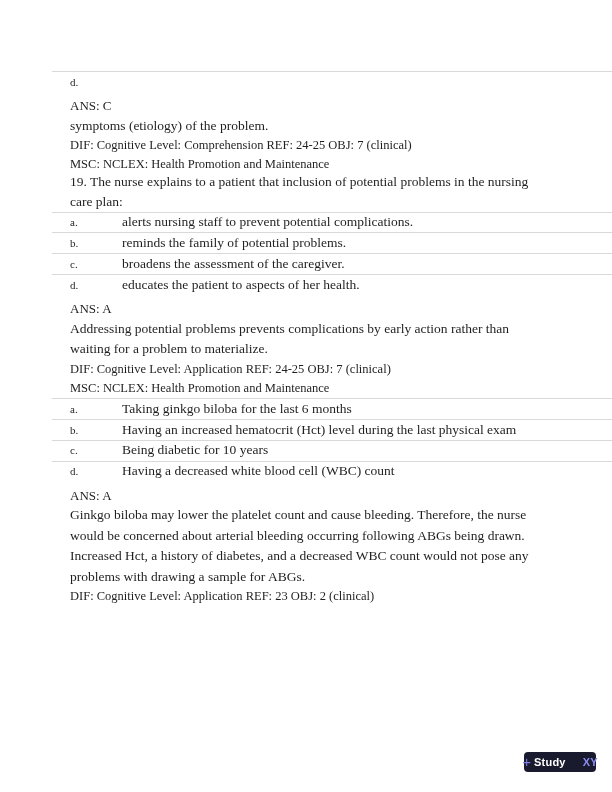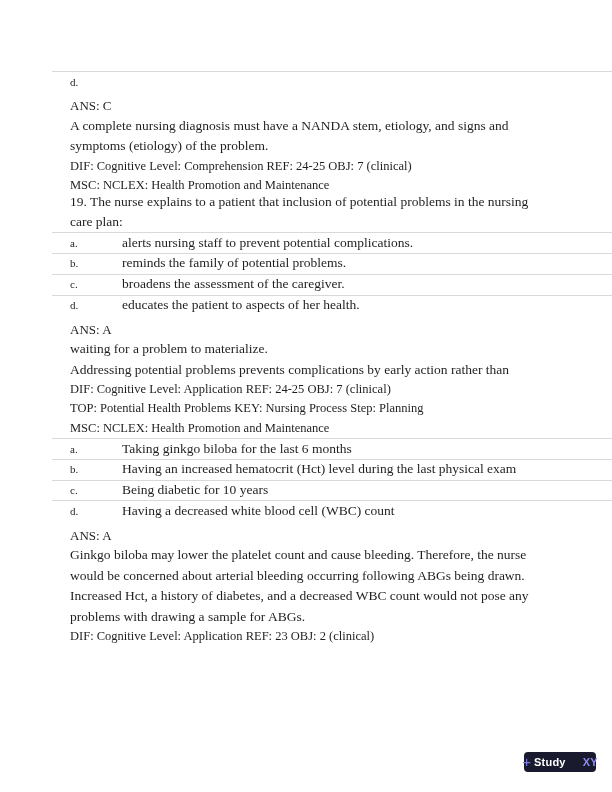--- a/index.html
+++ b/index.html
@@ -80,21 +80,20 @@
 <div class="page">
 
   <div class="options">
     <div class="opt-row">
       <span class="opt-letter">d.</span>
     </div>
   </div>
 
   <div class="ans">ANS: C</div>
   <div>
-    <div class="line">A complete nursing diagnosis must have a NANDA stem, etiology, and signs and</div>
     <div class="line">symptoms (etiology) of the problem.</div>
   </div>
   <div class="meta">DIF: Cognitive Level: Comprehension REF: 24-25 OBJ: 7 (clinical)</div>
   <div class="meta">MSC: NCLEX: Health Promotion and Maintenance</div>
 
   <div class="qblock">
     <div class="line">19. The nurse explains to a patient that inclusion of potential problems in the nursing</div>
     <div class="line">care plan:</div>
   </div>
   <div class="options">
@@ -111,25 +110,24 @@
       <span class="opt-text">broadens the assessment of the caregiver.</span>
     </div>
     <div class="opt-row">
       <span class="opt-letter">d.</span>
       <span class="opt-text">educates the patient to aspects of her health.</span>
     </div>
   </div>
 
   <div class="ans">ANS: A</div>
   <div>
+    <div class="line">Addressing potential problems prevents complications by early action rather than</div>
     <div class="line">waiting for a problem to materialize.</div>
-    <div class="line">Addressing potential problems prevents complications by early action rather than</div>
   </div>
   <div class="meta">DIF: Cognitive Level: Application REF: 24-25 OBJ: 7 (clinical)</div>
-  <div class="meta">TOP: Potential Health Problems KEY: Nursing Process Step: Planning</div>
   <div class="meta">MSC: NCLEX: Health Promotion and Maintenance</div>
 
   <div class="options">
     <div class="opt-row">
       <span class="opt-letter">a.</span>
       <span class="opt-text">Taking ginkgo biloba for the last 6 months</span>
     </div>
     <div class="opt-row">
       <span class="opt-letter">b.</span>
       <span class="opt-text">Having an increased hematocrit (Hct) level during the last physical exam</span>

